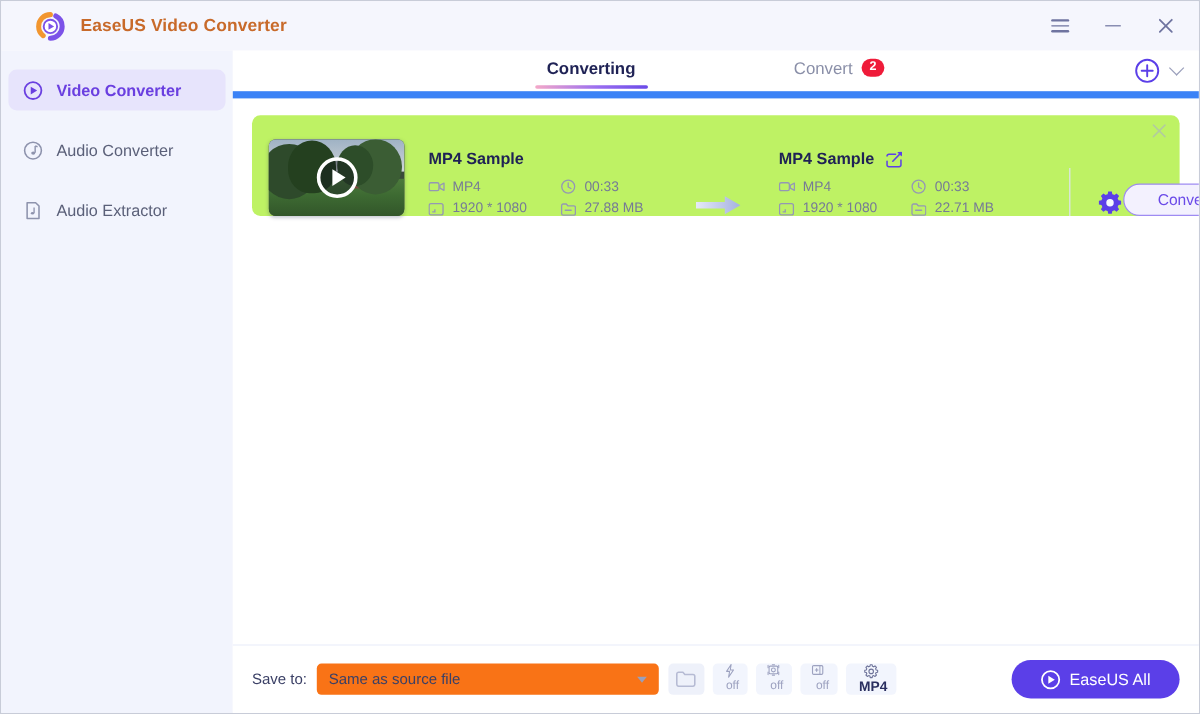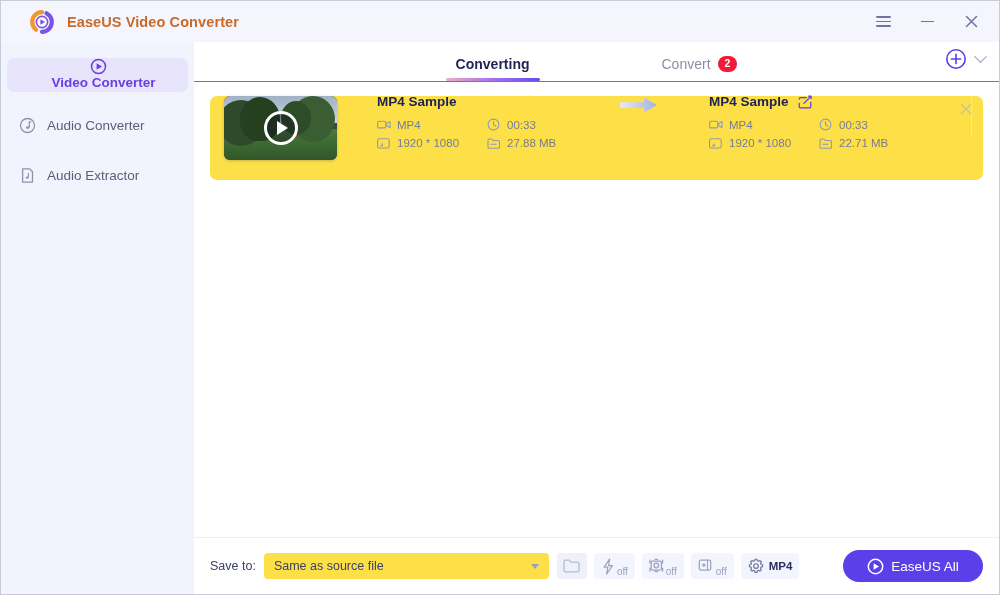--- a/index.html
+++ b/index.html
@@ -65,40 +65,39 @@
     padding-left: 12px;
     border-radius: 7px;
     cursor: pointer;
     color: #5b6079;
     font-size: 13.5px;
   }
   .side-item.active {
     background: #e7e4fc;
     color: #6a3fe0;
     font-weight: bold;
-    flex-direction: column;
   }
   .side-ico {
     width: 17px; height: 17px; margin-right: 11px;
     display: flex; align-items: center; justify-content: center;
     flex-shrink: 0;
   }
 
   
   .main {
     flex: 1; display: flex; flex-direction: column;
     background: #ffffff; min-width: 0;
   }
 
   
   .tabbar {
     height: 40px; min-height: 40px;
     position: relative;
-    display: flex; align-items: flex-end; justify-content: center;
-    border-bottom: 1px solid #3b82f6;
+    display: flex; align-items: center; justify-content: center;
+    border-bottom: 6px solid #3b82f6;
     padding-top: 4px;
   }
   .tab {
     position: relative;
     padding: 0 6px 9px 6px;
     margin: 0 60px;
     font-size: 14px;
     cursor: pointer;
     color: #8a8fa8;
     display: flex; align-items: center;
@@ -128,26 +127,25 @@
     border-bottom: 1.7px solid #9a9fbb;
     transform: rotate(45deg) translate(-2px,-2px);
   }
 
   
   .list-area { flex: 1; padding: 14px 16px 0 16px; overflow: hidden; }
 
   
   .card {
     position: relative;
-    background: #fde047;
+    background: #bef264;
     border-radius: 7px;
     height: 84px;
-    display: flex; align-items: flex-start;
+    display: flex; align-items: flex-end;
     padding: 0 14px;
-    gap: 20px;
   }
   .card-close {
     position: absolute; top: 5px; right: 9px;
     width: 16px; height: 16px; cursor: pointer;
     opacity: .55;
   }
   .thumb {
     width: 113px; height: 64px; border-radius: 6px;
     position: relative; overflow: hidden;
     flex-shrink: 0;
@@ -243,21 +241,21 @@
   .bottombar {
     height: 57px; min-height: 57px;
     border-top: 1px solid #eceefa;
     display: flex; align-items: center;
     padding: 0 16px 0 16px;
     background: #fff;
   }
   .saveto-label { font-size: 12.5px; color: #3b4066; margin-right: 8px; }
   .saveto-select {
     width: 285px; height: 26px;
-    background: #fde047; border-radius: 4px;
+    background: #f97316; border-radius: 4px;
     display: flex; align-items: center;
     padding: 0 10px;
     font-size: 12.5px; color: #3b4066;
     position: relative; cursor: pointer;
   }
   .saveto-select .caret {
     position: absolute; right: 10px;
     width: 0; height: 0;
     border-left: 4.5px solid transparent;
     border-right: 4.5px solid transparent;
@@ -266,21 +264,21 @@
   .folder-btn {
     width: 30px; height: 26px; margin-left: 8px;
     background: #eef1fa; border-radius: 4px;
     display: flex; align-items: center; justify-content: center;
     cursor: pointer;
   }
   .tool-btn {
     height: 26px; margin-left: 7px;
     background: #f2f5fd; border-radius: 4px;
     display: flex; align-items: center; justify-content: center;
-    padding: 0 7px; cursor: pointer; gap: 1px;
+    padding: 0 7px; cursor: pointer; gap: 1px; flex-direction: column;
   }
   .tool-btn .offtxt {
     font-size: 10px; color: #9da2c0;
     align-self: flex-end; margin-bottom: 2px;
   }
   .tool-btn .fmt {
     font-size: 11.5px; font-weight: bold; color: #2a2f60; margin-left: 4px;
   }
   .convert-all {
     margin-left: auto;

